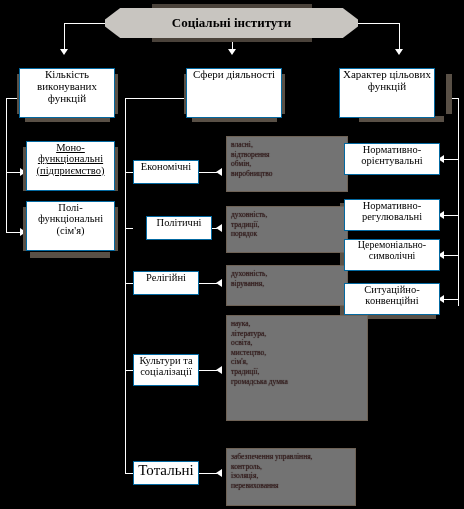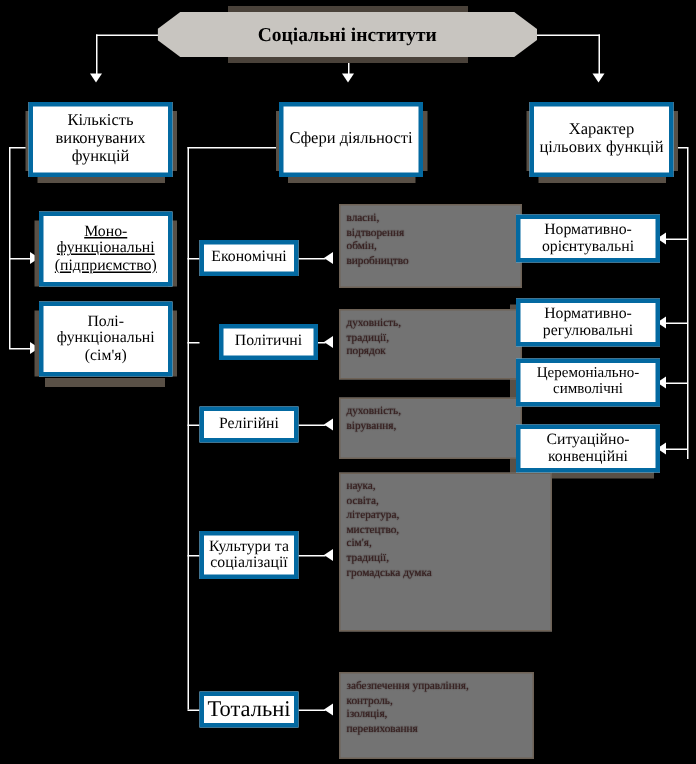--- a/index.html
+++ b/index.html
@@ -8,25 +8,24 @@
     width:464px;height:509px;
     background:#000000;
     font-family:"Liberation Serif", serif;
     overflow:hidden;
   }
 
   
   .box{
     position:absolute;
     background:#ffffff;
-    border:3px solid #0369a1;
+    border:1px solid #0369a1;
     box-sizing:border-box;
     color:#000000;
     display:flex;
-    align-items:center;
     justify-content:center;
     text-align:center;
     line-height:1.08;
     z-index:6;
   }
   .box .txt{display:block;width:100%;padding:0 2px;}
 
   
   .shadow{
     position:absolute;
@@ -132,21 +131,21 @@
   <div class="shadow" style="left:184px;top:74px;width:6px;height:40px;"></div>
   <div class="shadow" style="left:279px;top:74px;width:6px;height:40px;"></div>
   <div class="shadow" style="left:192px;top:116px;width:85px;height:6px;"></div>
   <div class="box" style="left:186px;top:68px;width:96px;height:50px;font-size:11px;">
     <span class="txt">Сфери діяльності</span>
   </div>
 
   <div class="shadow" style="left:351px;top:74px;width:6px;height:40px;"></div>
   <div class="shadow" style="left:446px;top:74px;width:6px;height:40px;"></div>
   <div class="shadow" style="left:359px;top:116px;width:85px;height:6px;"></div>
-  <div class="box" style="left:353px;top:68px;width:96px;height:50px;font-size:11px;">
+  <div class="box" style="left:339px;top:68px;width:96px;height:50px;font-size:11px;">
     <span class="txt">Характер цільових функцій</span>
   </div>
 
   <div class="line vline" style="left:6px;top:98px;height:134px;"></div>
   <div class="line hline" style="left:6px;top:98px;width:13px;"></div>
 
   <div class="line hline" style="left:6px;top:172px;width:15px;"></div>
   <div class="arrow-right" style="left:20px;top:168px;"></div>
   <div class="shadow" style="left:23px;top:147px;width:6px;height:44px;"></div>
   <div class="shadow" style="left:112px;top:147px;width:6px;height:44px;"></div>
@@ -203,22 +202,22 @@
   </div>
 
   <div class="line hline" style="left:125px;top:370px;width:8px;"></div>
   <div class="box" style="left:133px;top:354px;width:66px;height:32px;font-size:10.5px;">
     <span class="txt">Культури та соціалізації</span>
   </div>
   <div class="line hline" style="left:199px;top:370px;width:18px;"></div>
   <div class="arrow-left" style="left:216px;top:366px;"></div>
   <div class="detail" style="left:226px;top:315px;width:142px;height:106px;">
     <span class="dl">наука,</span>
+    <span class="dl">література,</span>
     <span class="dl">освіта,</span>
-    <span class="dl">література,</span>
     <span class="dl">мистецтво,</span>
     <span class="dl">сім'я,</span>
     <span class="dl">традиції,</span>
     <span class="dl">громадська думка</span>
   </div>
 
   <div class="line hline" style="left:125px;top:473px;width:8px;"></div>
   <div class="box" style="left:133px;top:461px;width:66px;height:24px;font-size:15px;">
     <span class="txt">Тотальні</span>
   </div>

